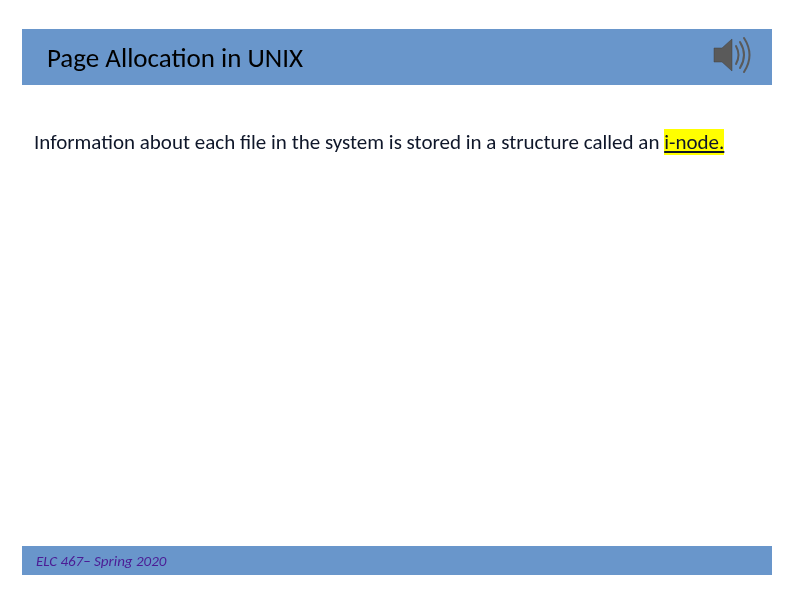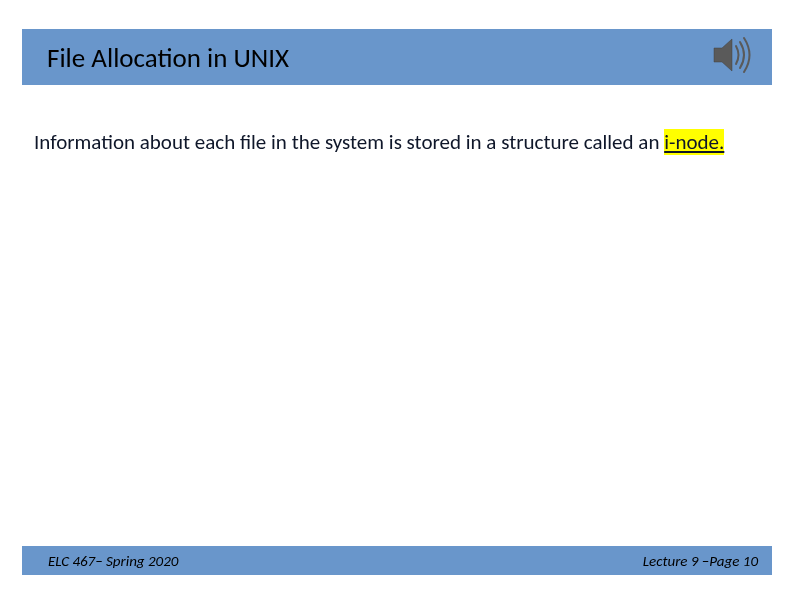--- a/index.html
+++ b/index.html
@@ -58,47 +58,45 @@
     left: 22px;
     right: 22px;
     height: 29px;
     background: #6996cb;
     display: flex;
     align-items: center;
     justify-content: space-between;
     padding: 0 14px;
   }
   .footer-left {
-    color: #000000;
+    color: #4c1d95;
     font-style: italic;
     font-size: 15px;
-    margin-left: 12px;
   }
   .footer-right {
     color: #000000;
     font-style: italic;
     font-size: 15px;
   }
 </style>
 </head>
 <body>
 
 <div class="title-bar">
-  <span class="title-text">File Allocation in UNIX</span>
+  <span class="title-text">Page Allocation in UNIX</span>
 </div>
 
 <div class="speaker-icon">
   <svg viewBox="0 0 50 50" width="50" height="50">
     <path d="M 8 18 L 8 32 L 16 32 L 26 41 L 26 9 L 16 18 Z" fill="#5a5a5a" stroke="#404040" stroke-width="0.5"></path>
     <path d="M 30 16 Q 35 25 30 34" fill="none" stroke="#5a5a5a" stroke-width="2" stroke-linecap="round"></path>
     <path d="M 34 12 Q 42 25 34 38" fill="none" stroke="#5a5a5a" stroke-width="2" stroke-linecap="round"></path>
     <path d="M 38 8 Q 49 25 38 42" fill="none" stroke="#5a5a5a" stroke-width="2" stroke-linecap="round"></path>
   </svg>
 </div>
 
 <div class="body-text">
   <span>Information about each file in the system is stored in a structure called an </span><span class="highlight">i-node.</span><span></span>
 </div>
 
 <div class="footer-bar">
   <span class="footer-left">ELC 467– Spring 2020</span>
-  <span class="footer-right">Lecture 9 –Page 10</span>
 </div>
 
 </body></html>

